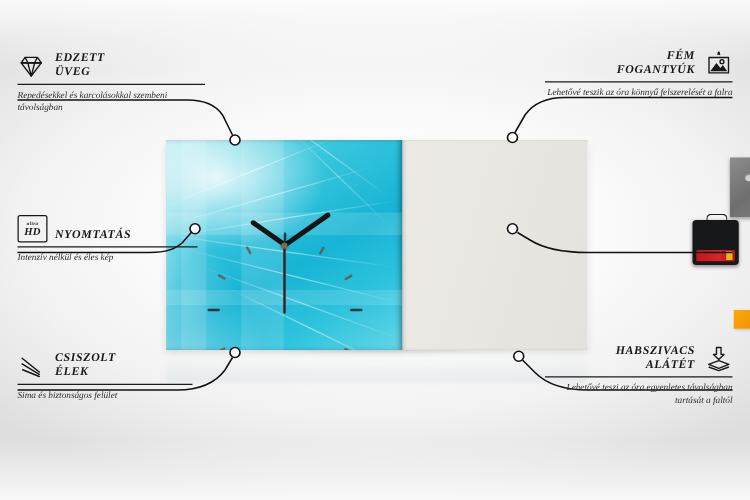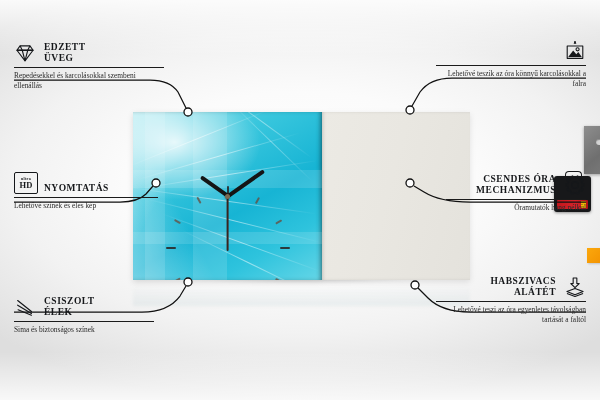--- a/index.html
+++ b/index.html
@@ -4,20 +4,21 @@
 <style>
   html,body{margin:0;padding:0;}
   body{
     width:600px;height:400px;overflow:hidden;
     font-family:"Liberation Serif", serif;
     background:#ffffff;
   }
   #stage{position:relative;width:600px;height:400px;overflow:hidden;
     background:
       radial-gradient(ellipse 70% 55% at 50% 46%, #ffffff 0%, #fbfbfb 42%, #f2f2f2 68%, #e6e6e6 88%, #dedede 100%);
+    font-style: italic;
   }
   
   #stage:before{content:"";position:absolute;inset:0;pointer-events:none;
     background:
       linear-gradient(to bottom, rgba(255,255,255,.85), rgba(255,255,255,0) 14%),
       linear-gradient(to top, rgba(255,255,255,.8), rgba(255,255,255,0) 12%);
     z-index:1;}
 
   
   #product{position:absolute;left:133px;top:112px;width:337px;height:168px;z-index:3;}
@@ -186,101 +187,82 @@
               <path d="M3.2 9 H20.8"></path>
         </g>
           </svg>
       </span>
       <span class="co-title">
         <span>EDZETT</span><br>
         <span>ÜVEG</span>
       </span>
     </div>
     <div class="co-rule"></div>
-    <div class="co-sub">Repedésekkel és karcolásokkal szembeni ellenállás</div>
+    <div class="co-sub">Repedésekkel és karcolásokkal szembeni távolságban</div>
   </div>
 
   <div class="callout left" style="left:14px;top:172px;width:144px;">
     <div class="co-head">
       <span class="ico">
         <span class="hdbadge">
           <span class="u">ultra</span>
           <span class="h">HD</span>
         </span>
       </span>
       <span class="co-title">
         <br>
         <span>NYOMTATÁS</span>
       </span>
     </div>
     <div class="co-rule"></div>
-    <div class="co-sub">Lehetővé színek és éles kép</div>
-  </div>
-
-  <div class="callout left" style="left:14px;top:282px;width:140px;margin-top:14px;">
+    <div class="co-sub">Intenzív nélkül és éles kép</div>
+  </div>
+
+  <div class="callout left" style="left:14px;top:282px;width:140px;">
     <div class="co-head">
       <span class="ico">
         <svg viewBox="0 0 24 24">
             <g fill="none" stroke="#15171a" stroke-width="1.3" stroke-linecap="round">
           <path d="M4 5 L19 17"></path>
               <path d="M4 10 L19 19"></path>
               <path d="M4.5 15 L19 21"></path>
         </g>
           </svg>
       </span>
       <span class="co-title">
         <span>CSISZOLT</span><br>
         <span>ÉLEK</span>
       </span>
     </div>
     <div class="co-rule"></div>
-    <div class="co-sub">Sima és biztonságos színek</div>
+    <div class="co-sub">Sima és biztonságos felület</div>
   </div>
 
   <div class="callout right" style="left:436px;top:40px;width:150px;">
     <div class="co-head">
+      <span class="co-title">
+        <span>FÉM</span><br>
+        <span>FOGANTYÚK</span>
+      </span>
       <span class="ico">
         <svg viewBox="0 0 24 24">
             <g fill="none" stroke="#15171a" stroke-width="1.2" stroke-linejoin="round">
           <path d="M11 4.2 L12 2.4 L13 4.2"></path>
               <circle cx="12" cy="2.2" r="1" fill="#15171a" stroke="none"></circle>
           <rect x="3.5" y="6.5" width="17" height="13.5"></rect>
           <path d="M4.6 18.6 L10 11.4 L13.4 15.6 L15.6 13 L19.4 18.6 Z" fill="#15171a" stroke="none"></path>
           <circle cx="14.8" cy="10.2" r="1.7"></circle>
         </g>
           </svg>
       </span>
     </div>
     <div class="co-rule"></div>
-    <div class="co-sub">Lehetővé teszik az óra könnyű karcolásokkal a falra</div>
-  </div>
-
-  <div class="callout right" style="left:446px;top:174px;width:140px;">
-    <div class="co-head">
-      <span class="co-title">
-        <span>CSENDES ÓRA</span><br>
-        <span>MECHANIZMUS</span>
-      </span>
-      <span class="ico">
-        <svg viewBox="0 0 24 24">
-            <g fill="none" stroke="#15171a" stroke-width="1.5" stroke-linejoin="round">
-          <path d="M12 3.2 L13.9 3.9 L14.6 2.2 L16.4 3.2 L16.2 5.1 L17.8 6.2 L19.4 5.4 L20.4 7.2
-                   L19.2 8.6 L19.7 10.5 L21.5 10.9 L21.5 13 L19.7 13.5 L19.2 15.4 L20.4 16.8
-                   L19.4 18.6 L17.8 17.8 L16.2 18.9 L16.4 20.8 L14.6 21.8 L13.9 20.1 L12 20.8
-                   L10.1 20.1 L9.4 21.8 L7.6 20.8 L7.8 18.9 L6.2 17.8 L4.6 18.6 L3.6 16.8
-                   L4.8 15.4 L4.3 13.5 L2.5 13 L2.5 10.9 L4.3 10.5 L4.8 8.6 L3.6 7.2 L4.6 5.4
-                   L6.2 6.2 L7.8 5.1 L7.6 3.2 L9.4 2.2 L10.1 3.9 Z"></path>
-          <circle cx="12" cy="12" r="3.6"></circle>
-        </g>
-          </svg>
-      </span>
-    </div>
-    <div class="co-rule"></div>
-    <div class="co-sub">Óramutatók hang nélkül</div>
-  </div>
+    <div class="co-sub">Lehetővé teszik az óra könnyű felszerelését a falra</div>
+  </div>
+
 
   <div class="callout right" style="left:436px;top:276px;width:150px;">
     <div class="co-head">
       <span class="co-title">
         <span>HABSZIVACS</span><br>
         <span>ALÁTÉT</span>
       </span>
       <span class="ico">
         <svg viewBox="0 0 24 24">
             <g fill="none" stroke="#15171a" stroke-width="1.2" stroke-linejoin="round">

